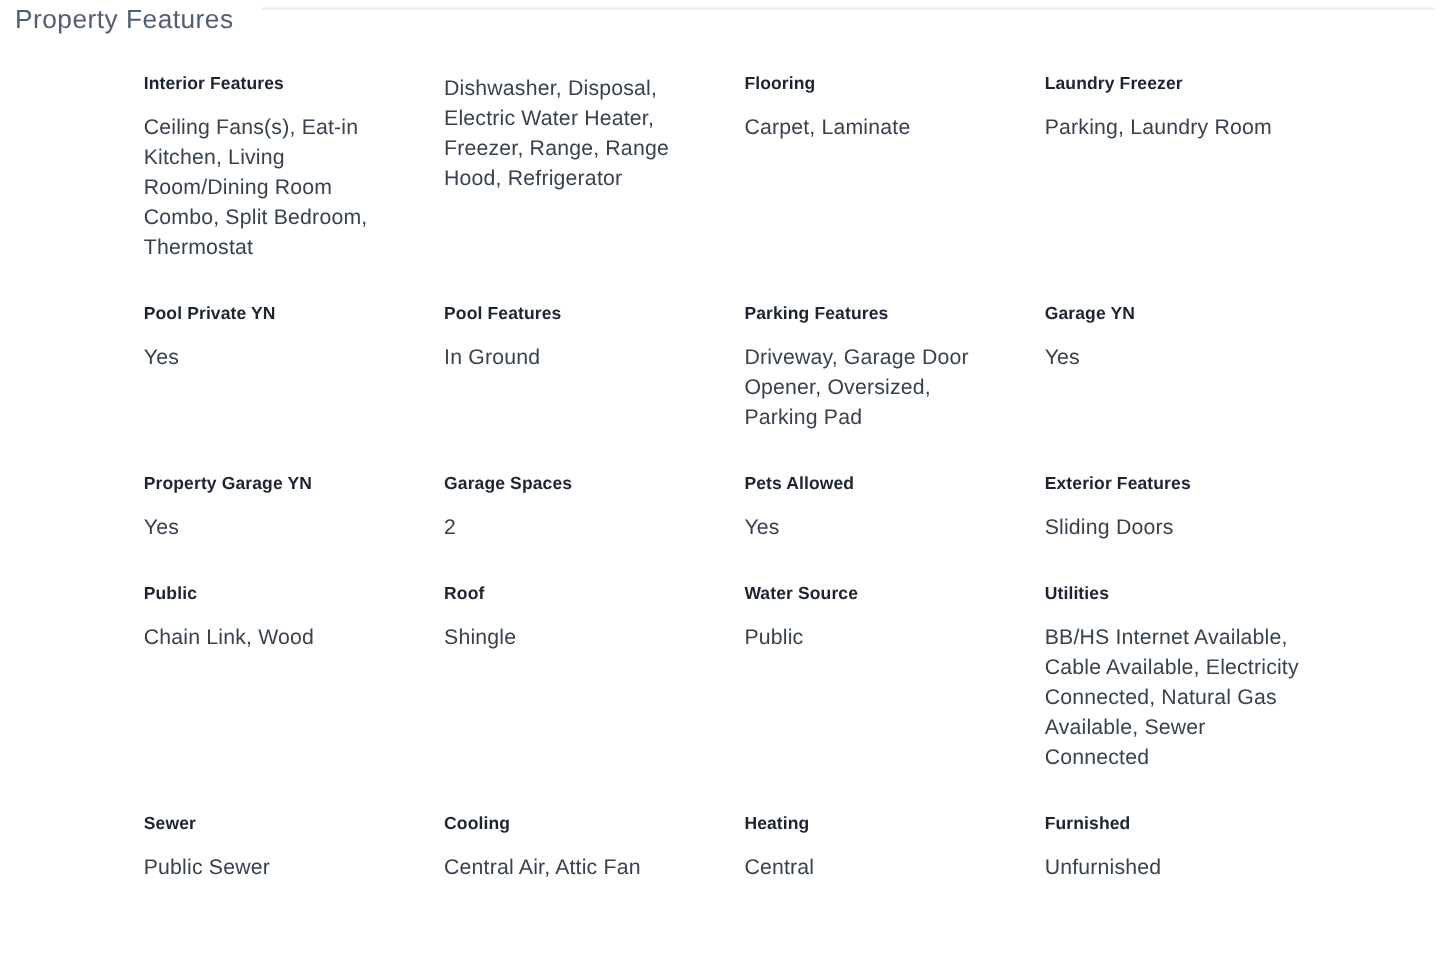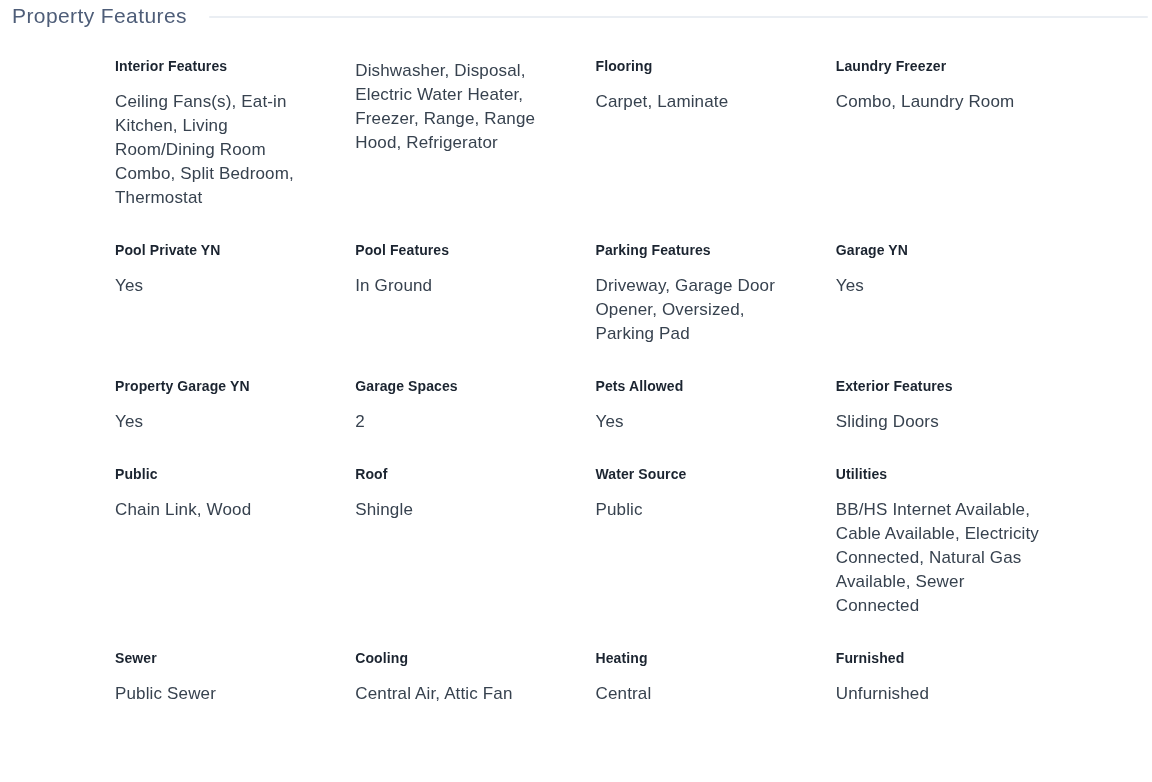--- a/index.html
+++ b/index.html
@@ -7,21 +7,21 @@
   body {
     width: 1152px;
     height: 782px;
     overflow: hidden;
     font-family: "Liberation Sans", sans-serif;
     position: relative;
   }
   .section { padding-top: 4px; }
   .section-header {
     display: flex;
-    align-items: center;
+    align-items: flex-start;
     margin: 0 0 0 12px;
   }
   .section-title {
     font-size: 21px;
     font-weight: 400;
     color: #4e5d78;
     letter-spacing: 0.4px;
     white-space: nowrap;
   }
   .section-rule {
@@ -74,21 +74,21 @@
     <div class="field-value">Dishwasher, Disposal, Electric Water Heater, Freezer, Range, Range Hood, Refrigerator</div>
   </div>
 
   <div class="field">
     <div class="field-label">Flooring</div>
     <div class="field-value">Carpet, Laminate</div>
   </div>
 
   <div class="field">
     <div class="field-label">Laundry Freezer</div>
-    <div class="field-value">Combo, Laundry Room</div>
+    <div class="field-value">Parking, Laundry Room</div>
   </div>
 
   <div class="field">
     <div class="field-label">Pool Private YN</div>
     <div class="field-value">Yes</div>
   </div>
 
   <div class="field">
     <div class="field-label">Pool Features</div>
     <div class="field-value">In Ground</div>

